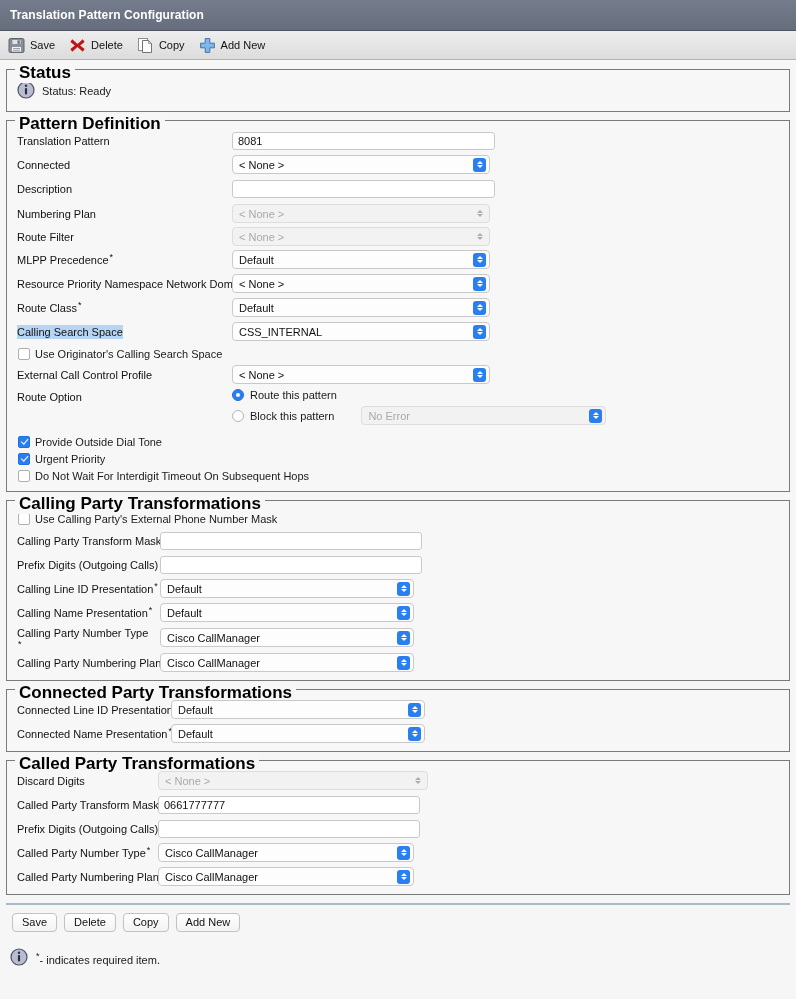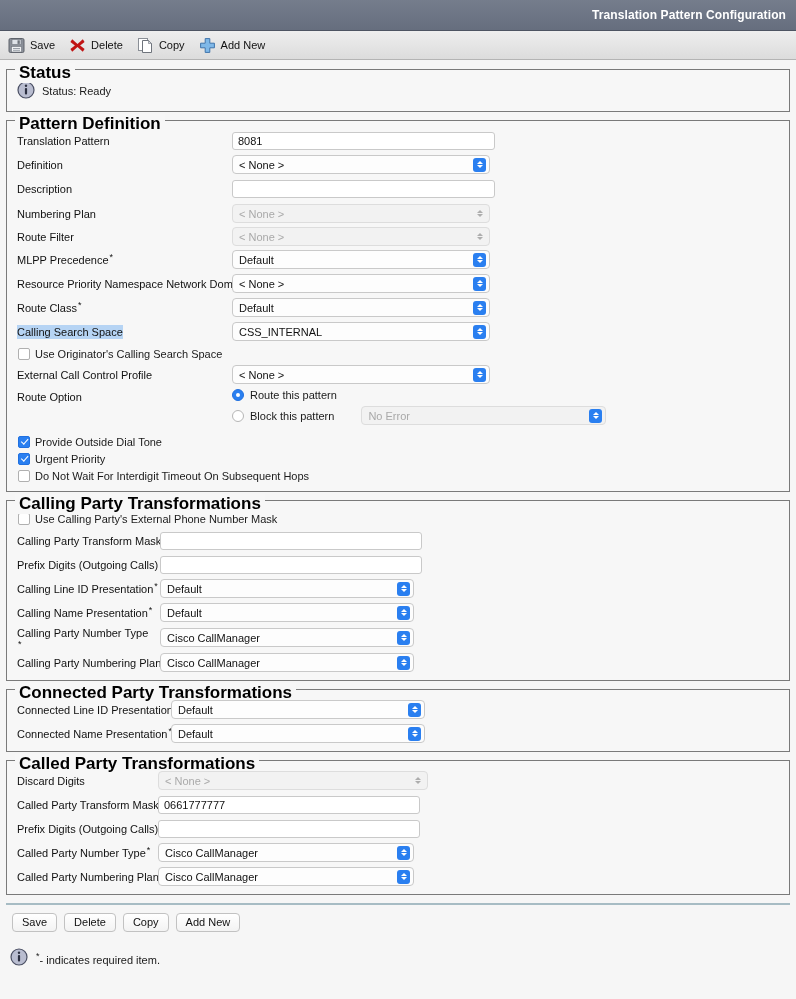--- a/index.html
+++ b/index.html
@@ -13,21 +13,20 @@
     overflow: hidden;
   }
 
   
   .titlebar {
     height: 31px;
     background: linear-gradient(#757d8c, #666e7e);
     border-bottom: 1px solid #4d5462;
     display: flex; align-items: center;
     padding: 0 10px;
-    justify-content: flex-end;
   }
   .titlebar .title {
     color: #ffffff;
     font-size: 12px;
     font-weight: bold;
     letter-spacing: .1px;
   }
 
   
   .toolbar {
@@ -262,21 +261,21 @@
 
 <div class="fs">
   <span class="legend">Pattern Definition</span>
 
   <div class="row" style="margin-top:4px;">
     <span class="lab" style="width:215px;">Translation Pattern</span>
     <input class="txt-in" style="width: 263px;" value="8081">
   </div>
 
   <div class="row" style="margin-top:3px;">
-    <span class="lab" style="width:215px;">Definition</span>
+    <span class="lab" style="width:215px;">Connected</span>
     <div class="sel" style="width:258px;">
       <span>&lt; None &gt;</span>
       <span class="stepper">
           <i class="up"></i>
           <i class="dn"></i>
         </span>
     </div>
   </div>
 
   <div class="row" style="margin-top:3px;">

